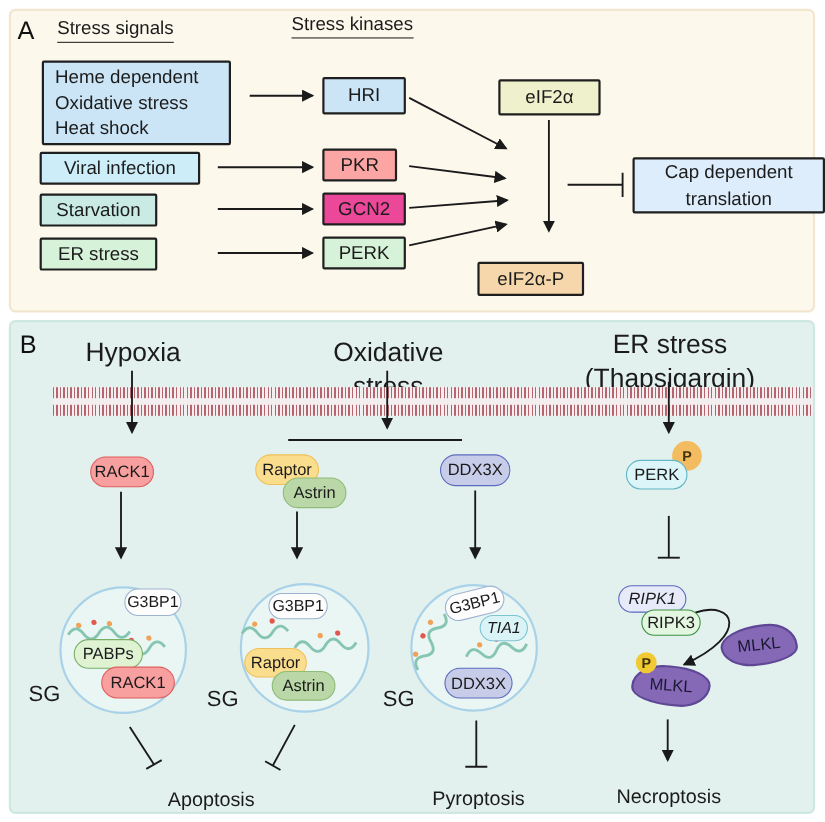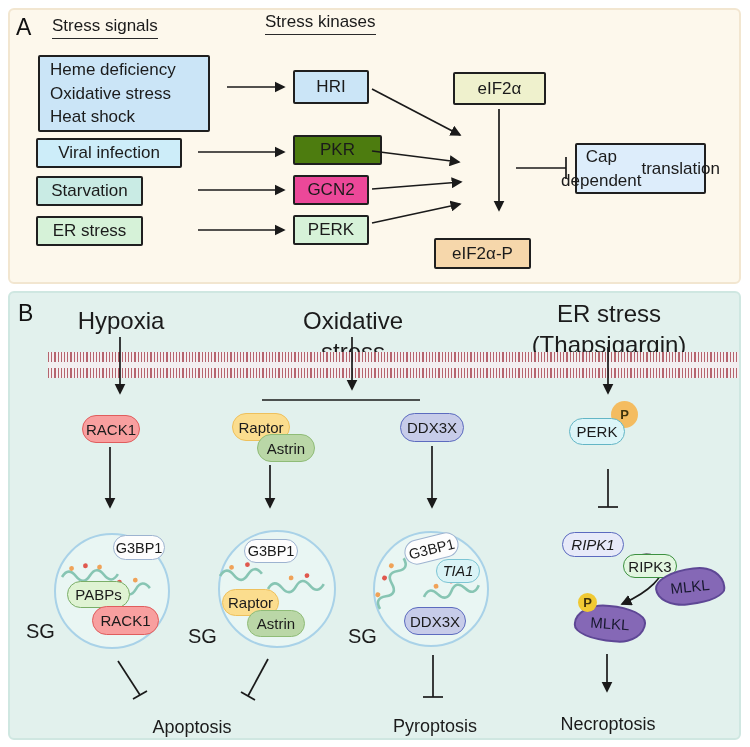--- a/index.html
+++ b/index.html
@@ -67,37 +67,37 @@
 
 <div id="fig">
 
   <div id="panelA" class="panel">
     <div class="panel-letter" style="left:6px; top:4px;">A</div>
 
     <div class="col-heading" style="left:42px; top:6px;">Stress signals</div>
     <div class="col-heading" style="left:255px; top:2px;">Stress kinases</div>
 
     <div class="box multiline" style="left:28px; top:45px; width:172px; height:77px; background:#cbe5f7;">
-      <span>Heme deficiency</span>
+      <span>Heme dependent</span>
       <span>Oxidative stress</span>
       <span>Heat shock</span>
     </div>
     <div class="box" style="left:26px; top:128px; width:146px; height:30px; background:#cdedf9;">Viral infection</div>
     <div class="box" style="left:26px; top:166px; width:107px; height:30px; background:#c9ebe4;">Starvation</div>
     <div class="box" style="left:26px; top:206px; width:107px; height:30px; background:#d6f2d8;">ER stress</div>
 
     <div class="box" style="left:283px; top:60px; width:76px; height:34px; background:#cbe5f7;">HRI</div>
-    <div class="box" style="left:283px; top:125px; width:89px; height:30px; background:#4d7c0f;">PKR</div>
+    <div class="box" style="left:283px; top:125px; width:68px; height:30px; background:#fca5a5;">PKR</div>
     <div class="box" style="left:283px; top:165px; width:76px; height:30px; background:#ec4899;">GCN2</div>
     <div class="box" style="left:283px; top:205px; width:76px; height:30px; background:#d6f2d8;">PERK</div>
 
     <div class="box" style="left:443px; top:62px; width:93px; height:33px; background:#eff1cd;">eIF2α</div>
     <div class="box" style="left:424px; top:228px; width:97px; height:31px; background:#f6d7ab;">eIF2α-P</div>
 
-    <div class="box" style="left:565px; top:133px; width:131px; height:51px; background:#ddedfb; flex-direction:row;">
+    <div class="box" style="left:565px; top:133px; width:175px; height:51px; background:#ddedfb; flex-direction:column;">
       <span>Cap dependent</span>
       <span>translation</span>
     </div>
 
     <svg class="overlay" width="729" height="272" viewBox="0 0 729 272">
       <defs>
         <marker id="ahA" viewBox="0 0 10 10" refX="8.5" refY="5" markerWidth="6.5" markerHeight="6.5" orient="auto-start-reverse">
           <path d="M0,0 L10,5 L0,10 z" fill="#1a1a1a"></path>
         </marker>
       </defs>
@@ -206,21 +206,21 @@
 
     <div class="pill" style="left:234px; top:246px; width:54px; height:24px; background:#fdfdfd; border-color:#9db3d0; font-size:14.5px;">G3BP1</div>
     <div class="pill" style="left:212px; top:296px; width:57px; height:27px; background:#fbdd8e; border-color:#eec05c;">Raptor</div>
     <div class="pill" style="left:237px; top:317px; width:58px; height:27px; background:#bad7a7; border-color:#8fbc77;">Astrin</div>
 
     <div class="pill" style="left:394px; top:243px; width:55px; height:25px; background:#fdfdfd; border-color:#9db3d0; font-size:14.5px; transform:rotate(-14deg);">G3BP1</div>
     <div class="pill italic" style="left:426px; top:266px; width:44px; height:24px; background:#daf3f6; border-color:#7cc5d4; font-size:14.5px;">TIA1</div>
     <div class="pill" style="left:394px; top:314px; width:62px; height:28px; background:#c7cce9; border-color:#5c6bbf;">DDX3X</div>
 
     <div class="pill" style="left:552px; top:239px; width:62px; height:25px; background:#e7eaf9; border-color:#5b6abf;font-style:italic;">RIPK1</div>
-    <div class="pill" style="left:573px; top:261px; width:54px; height:24px; background:#e2f6e0; border-color:#3d9140;margin-left:40px;">RIPK3</div>
+    <div class="pill" style="left:573px; top:261px; width:54px; height:24px; background:#e2f6e0; border-color:#3d9140;">RIPK3</div>
     <div class="blob" style="left:645px; top:275px; width:70px; height:37px; border-radius:60% 40% 55% 45% / 50% 62% 38% 55%; transform:rotate(-6deg);">MLKL</div>
     <div class="blob" style="left:564px; top:312px; width:72px; height:37px; border-radius:45% 55% 40% 60% / 58% 45% 60% 42%; transform:rotate(4deg);">MLKL</div>
     <div class="badge-p" style="left:568px; top:300px; width:19px; height:19px; background:#f0c933;">P</div>
 
     <div class="sg-label" style="left:16px;  top:327px;">SG</div>
     <div class="sg-label" style="left:178px; top:332px;">SG</div>
     <div class="sg-label" style="left:338px; top:332px;">SG</div>
 
     <div class="outcome" style="left:121px; top:424px; width:122px;">Apoptosis</div>
     <div class="outcome" style="left:364px; top:423px; width:122px;">Pyroptosis</div>

